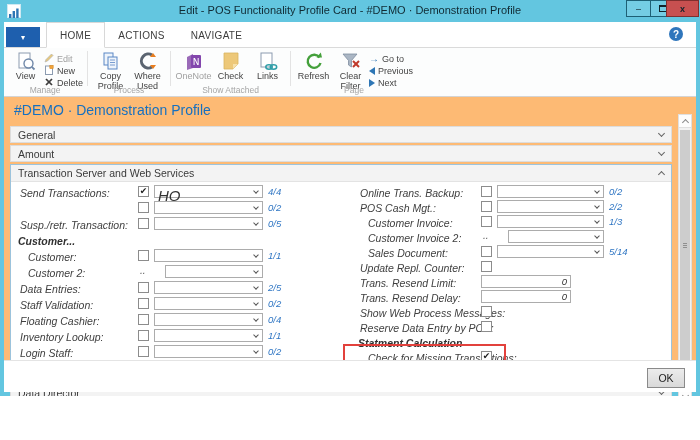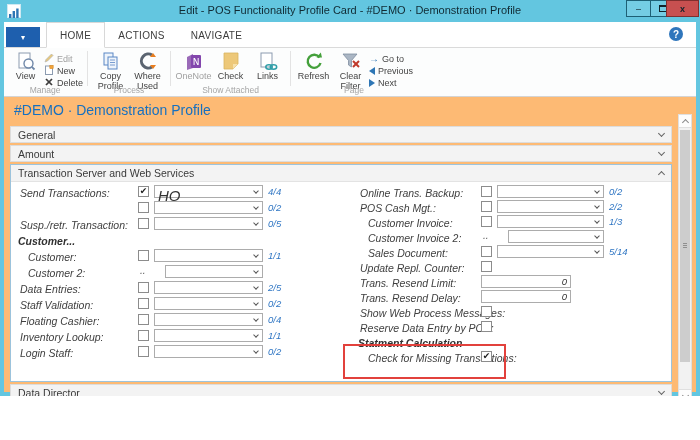--- a/index.html
+++ b/index.html
@@ -470,15 +470,18 @@
             <span class="sb-chev-up"></span>
           </div>
         <div class="sb-thumb">
             <span class="sb-grip"></span>
           </div>
         <div class="sb-arrow sb-down">
             <span class="sb-chev-down"></span>
           </div>
       </div>
 
+      <div class="bottombar">
+        <div class="okbtn">OK</div>
+      </div>
     </div>
   </div>
 </div>
 
 </body></html>

